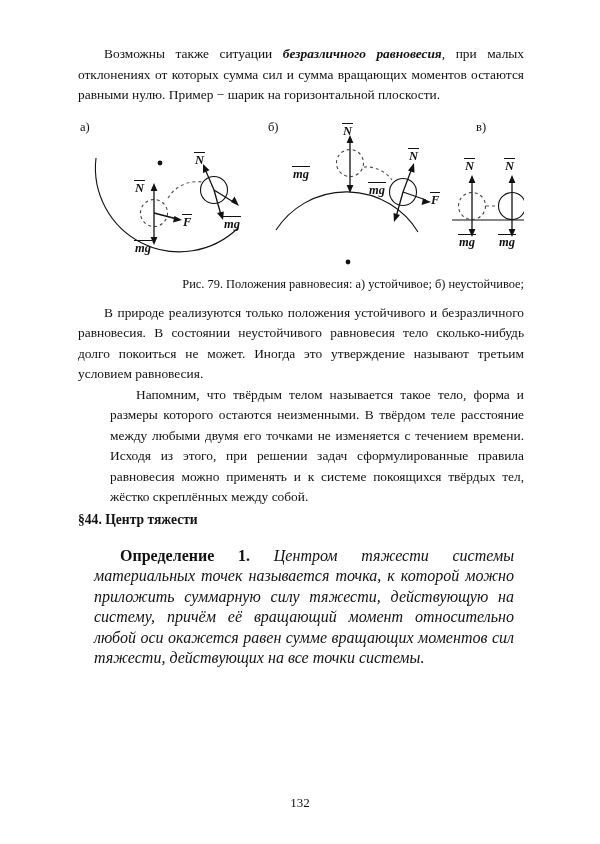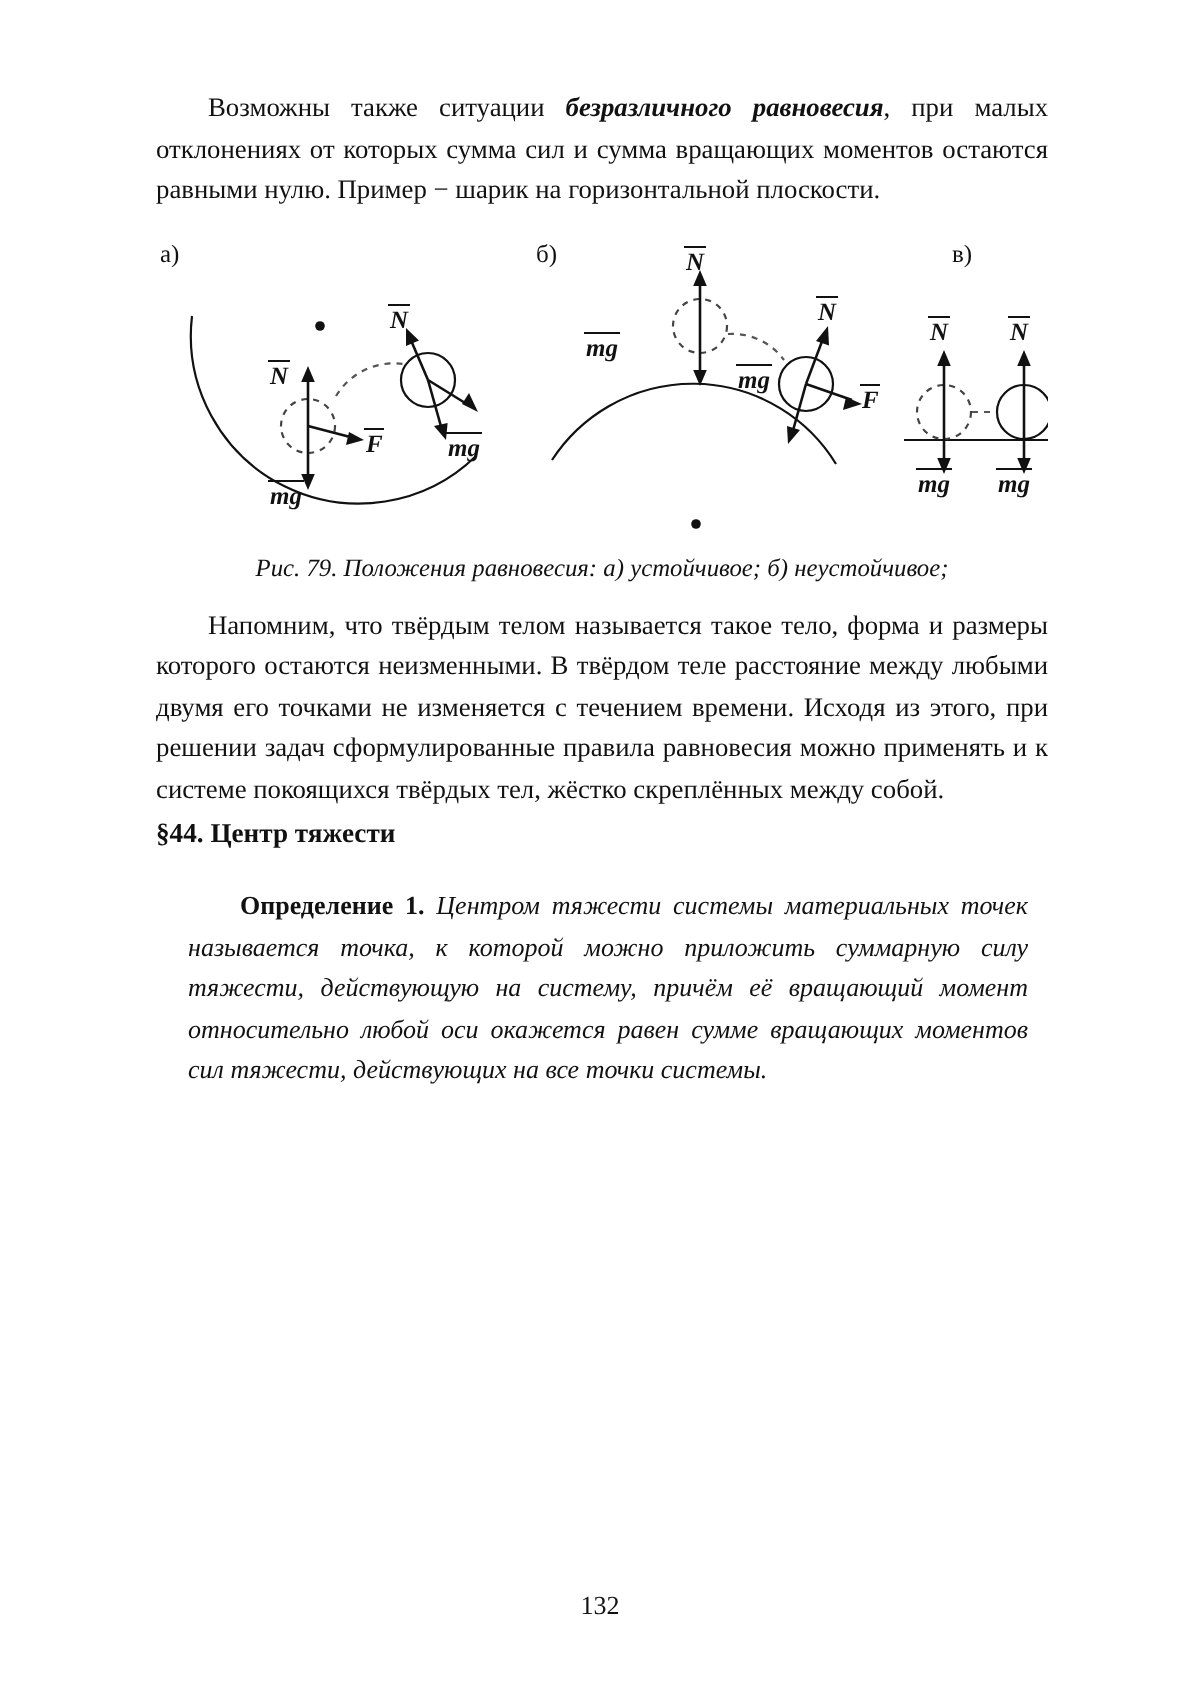--- a/index.html
+++ b/index.html
@@ -30,53 +30,53 @@
   p.para {
     margin: 0 0 0 0;
     font-size: 13.4px;
     line-height: 20.5px;
     text-align: justify;
     text-indent: 26px;
     hyphens: auto;
   }
   p.para + p.para {
     margin-top: 0px;
+    margin-left: 32px;
   }
   .b { font-weight: bold; }
   .i { font-style: italic; }
   .bi { font-weight: bold; font-style: italic; }
 
   
   .figure {
     position: relative;
     width: 446px;
     height: 150px;
     margin-top: 14px;
   }
   .fig-label {
     position: absolute;
     font-size: 12.5px;
     font-family: "Liberation Serif", serif;
   }
   .caption {
     font-size: 12.4px;
-    font-style: italic;
     line-height: 17px;
-    text-align: center;
+    text-align: right;
     margin-top: 6px;
     margin-bottom: 10px;
   }
   .section-head {
     font-size: 13.6px;
     font-weight: bold;
     margin-top: 4px;
     margin-bottom: 8px;
   }
   .definition {
-    font-size: 13px;
+    font-size: 16px;
     line-height: 20.5px;
     text-align: justify;
     text-indent: 26px;
     margin: 0 0 0 16px;
     width: 420px;
   }
   .def-title {
     font-weight: bold;
     font-style: normal;
   }
@@ -192,20 +192,21 @@
       <div class="fig-label b i" style="left:386px; top:38px;"><span style="border-top:1px solid #111; display:inline-block; padding:0 1px;">N</span></div>
       <div class="fig-label b i" style="left:426px; top:38px;"><span style="border-top:1px solid #111; display:inline-block; padding:0 1px;">N</span></div>
       <div class="fig-label b i" style="left:380px; top:114px;"><span style="border-top:1px solid #111; display:inline-block; padding:0 1px;">mg</span></div>
       <div class="fig-label b i" style="left:420px; top:114px;"><span style="border-top:1px solid #111; display:inline-block; padding:0 1px;">mg</span></div>
     </div>
 
     <div class="caption">
       <div>Рис. 79. Положения равновесия: а) устойчивое; б) неустойчивое;</div>
     </div>
 
+    <p class="para">В природе реализуются только положения устойчивого и безразличного равновесия. В состоянии неустойчивого равновесия тело сколько-нибудь долго покоиться не может. Иногда это утверждение называют третьим условием равновесия.</p>
     <p class="para">Напомним, что твёрдым телом называется такое тело, форма и размеры которого остаются неизменными. В твёрдом теле расстояние между любыми двумя его точками не изменяется с течением времени. Исходя из этого, при решении задач сформулированные правила равновесия можно применять и к системе покоящихся твёрдых тел, жёстко скреплённых между собой.</p>
 
     <div class="section-head">§44. Центр тяжести</div>
 
     <div class="gap-s"></div>
 
     <p class="definition"><span class="def-title">Определение 1.</span><span class="def-body"> Центром тяжести системы материальных точек называется точка, к которой можно приложить суммарную силу тяжести, действующую на систему, причём её вращающий момент относительно любой оси окажется равен сумме вращающих моментов сил тяжести, действующих на все точки системы.</span></p>
 
     <div class="gap-m"></div>
 

